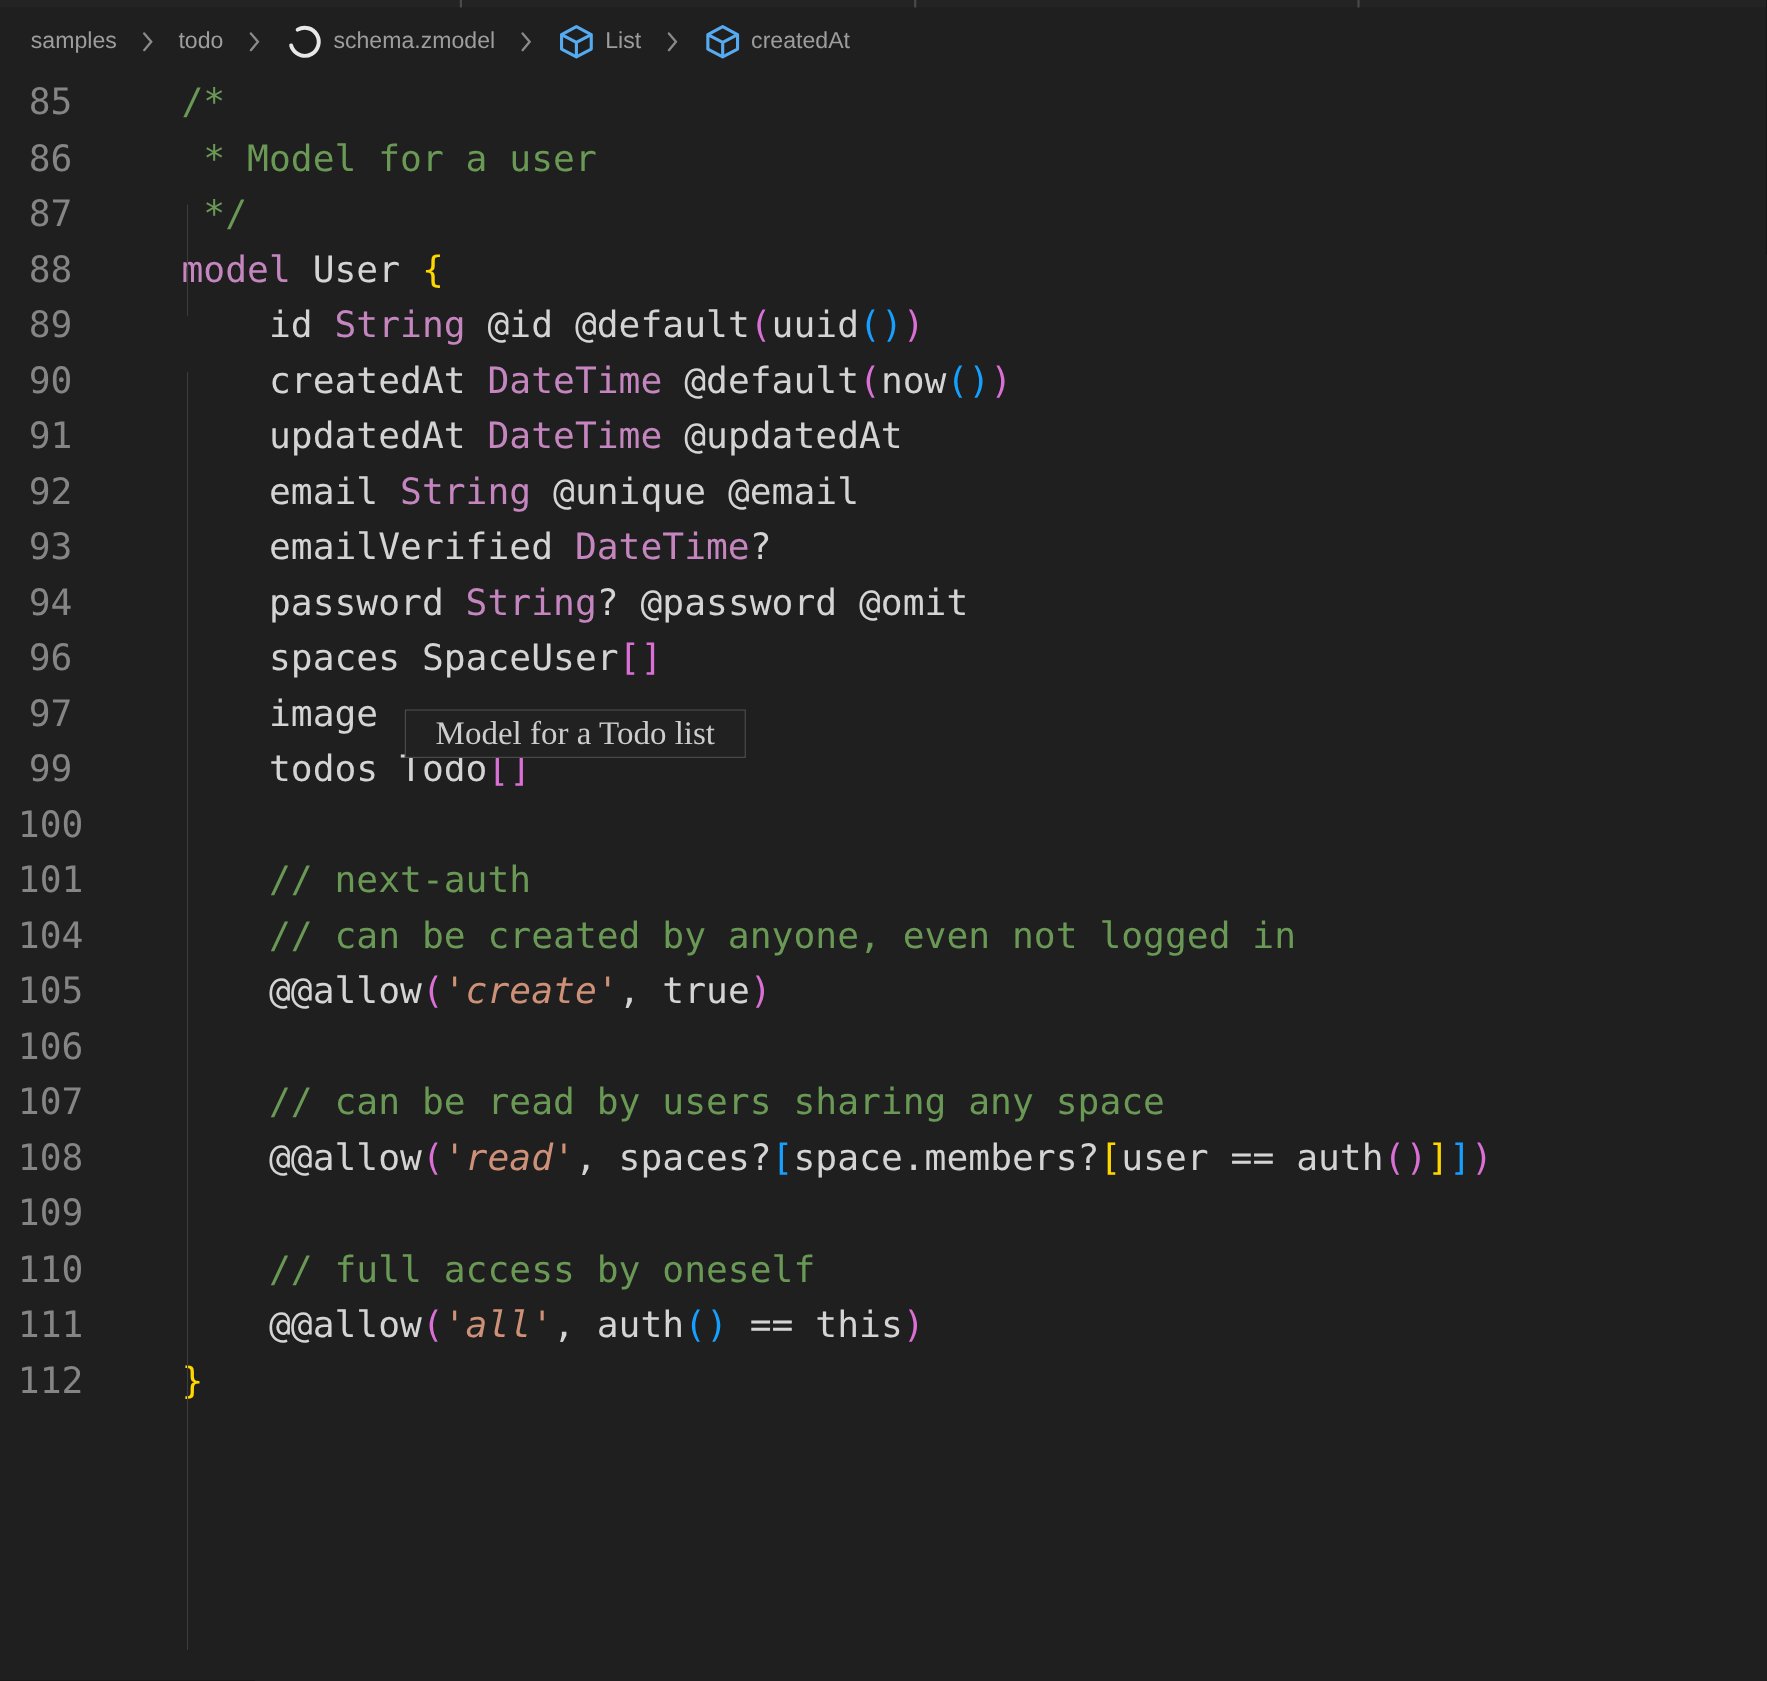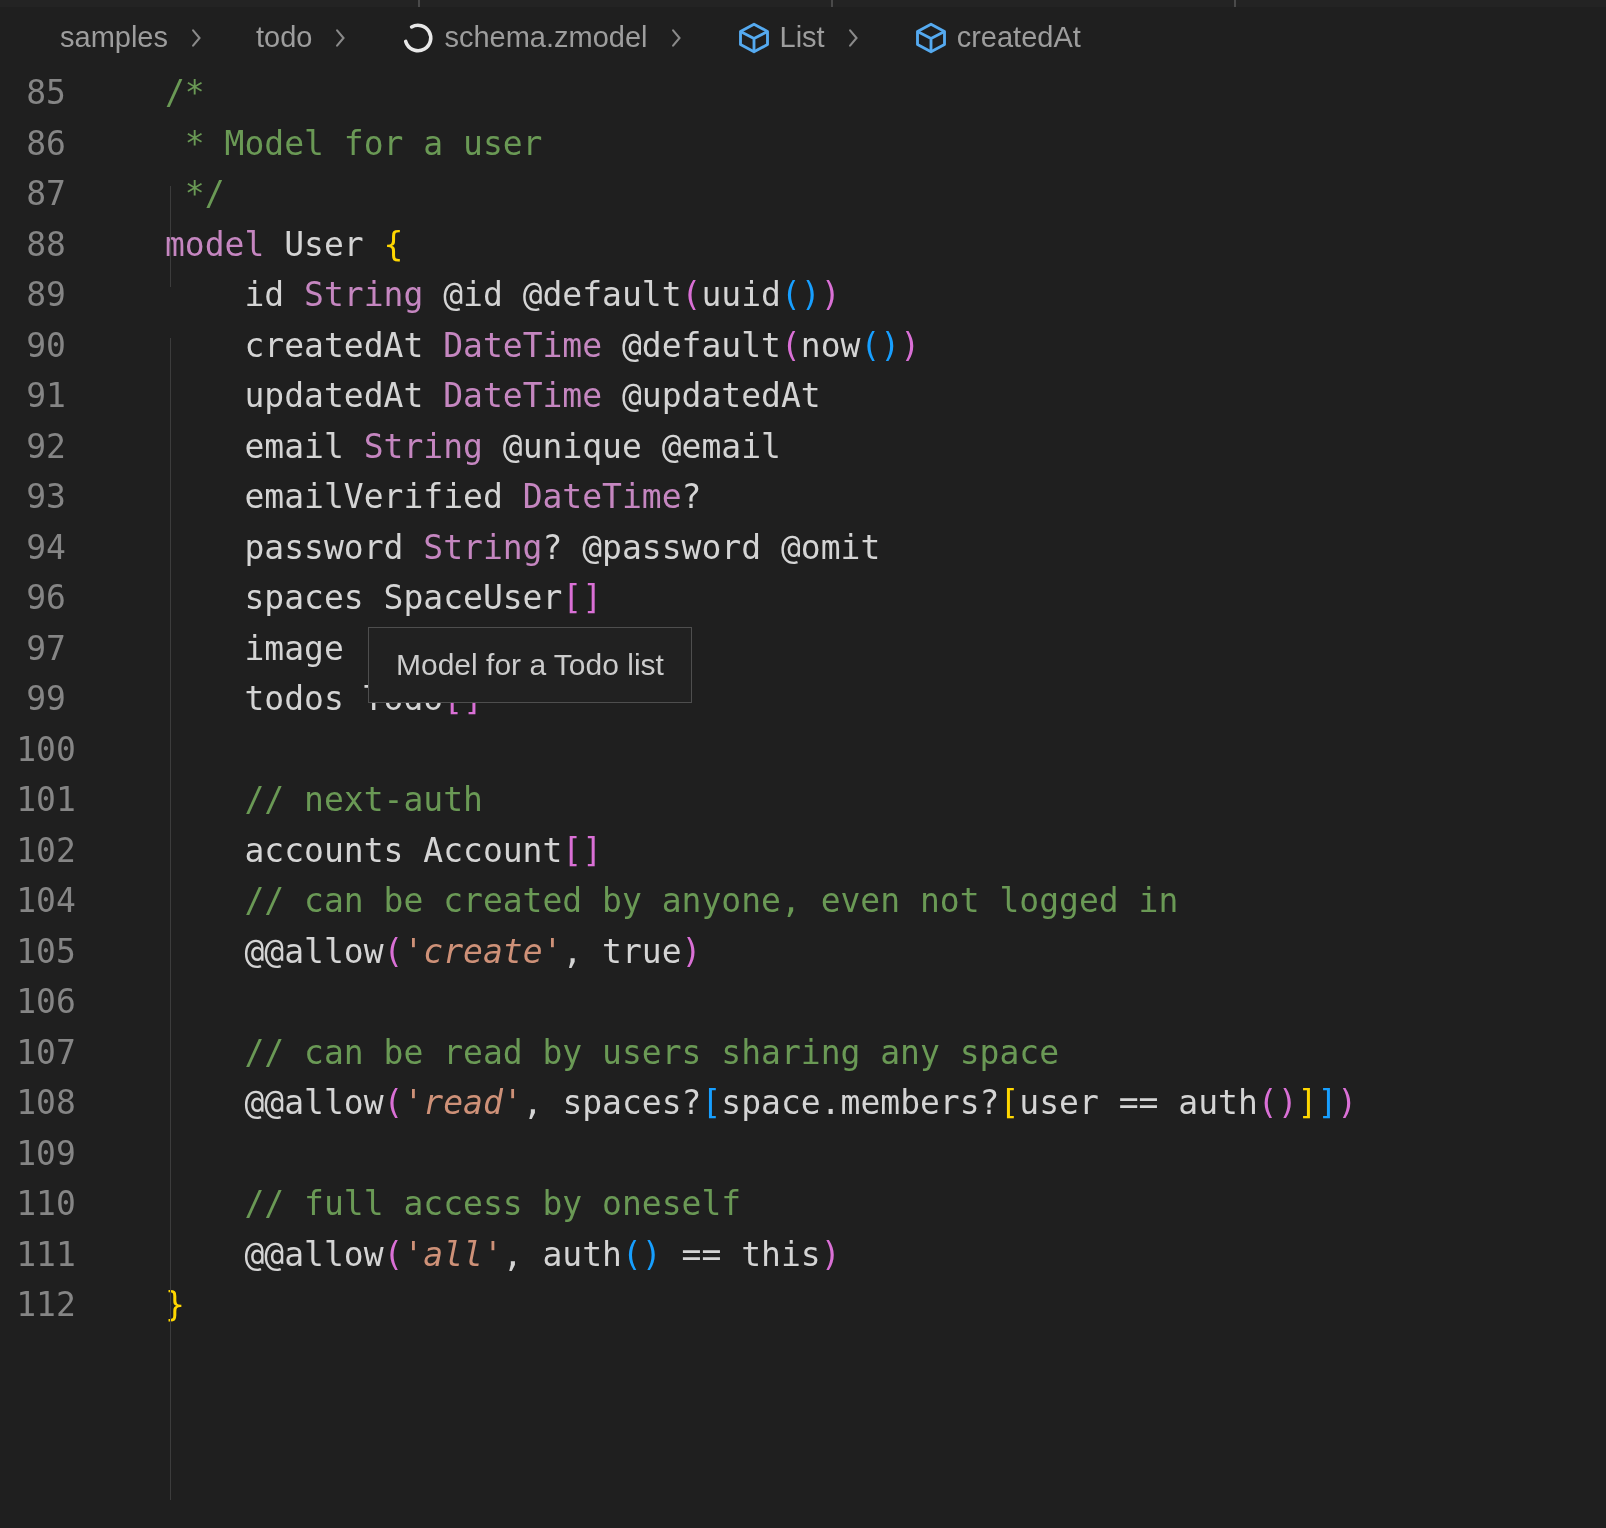--- a/index.html
+++ b/index.html
@@ -24,24 +24,23 @@
   
   #breadcrumbs {
     position:absolute; top:7px; left:0; width:100%; height:61px;
     display:flex; align-items:center;
     padding-left:28px; box-sizing:border-box;
     background: var(--bg);
   }
   .crumb {
     display:flex; align-items:center;
     color: var(--crumb);
-    font-size:29px;
+    font-size:21px;
     white-space:nowrap;
     cursor:pointer;
-    margin-left:32px;
   }
   .crumb .bc-icon { display:flex; align-items:center; margin-right:8px; }
   .crumb-sep { display:flex; align-items:center; margin:0 14px; }
 
   
   #editor {
     position:absolute; top:68px; left:0; right:0; bottom:0;
     font-family:"DejaVu Sans Mono", monospace;
     font-size:33px;
     color: var(--fg);
@@ -72,27 +71,27 @@
 
   .indent-guide {
     position:absolute; width:1px;
     background: var(--guide);
   }
   #guide-a { left:170px; top:118px; height:101px; }
   #guide-b { left:170px; top:270px; height:1162px; }
 
   
   #tooltip {
-    position:absolute; left:368px; top:627px;
+    position:absolute; left:368px; top:645px;
     background: var(--tooltip-bg);
     border:1px solid var(--tooltip-border);
     color: var(--tooltip-fg);
-    font-family:Liberation Sans, sans-serif;
+    font-family:Liberation Serif, serif;
     font-size:30px; line-height:38px;
-    padding:18px 27px;
+    padding:2px 27px;
     white-space:nowrap;
     z-index:10;
     box-sizing:border-box;
   }
 </style>
 </head>
 <body>
 
 <div id="screen">
 
@@ -167,21 +166,20 @@
         <div class="line"><span class="ln">90</span><span class="lc"><span class="tok d">    createdAt </span><span class="tok k">DateTime</span><span class="tok d"> @default</span><span class="tok b2">(</span><span class="tok d">now</span><span class="tok b3">()</span><span class="tok b2">)</span></span></div>
         <div class="line"><span class="ln">91</span><span class="lc"><span class="tok d">    updatedAt </span><span class="tok k">DateTime</span><span class="tok d"> @updatedAt</span></span></div>
         <div class="line"><span class="ln">92</span><span class="lc"><span class="tok d">    email </span><span class="tok k">String</span><span class="tok d"> @unique @email</span></span></div>
         <div class="line"><span class="ln">93</span><span class="lc"><span class="tok d">    emailVerified </span><span class="tok k">DateTime</span><span class="tok d">?</span></span></div>
         <div class="line"><span class="ln">94</span><span class="lc"><span class="tok d">    password </span><span class="tok k">String</span><span class="tok d">? @password @omit</span></span></div>
         <div class="line"><span class="ln">96</span><span class="lc"><span class="tok d">    spaces SpaceUser</span><span class="tok b2">[]</span></span></div>
         <div class="line"><span class="ln">97</span><span class="lc"><span class="tok d">    image</span></span></div>
         <div class="line"><span class="ln">99</span><span class="lc"><span class="tok d">    todos Todo</span><span class="tok b2">[]</span></span></div>
         <div class="line"><span class="ln">100</span><span class="lc"></span></div>
         <div class="line"><span class="ln">101</span><span class="lc"><span class="tok c">    // next-auth</span></span></div>
-        <div class="line"><span class="ln">102</span><span class="lc"><span class="tok d">    accounts Account</span><span class="tok b2">[]</span></span></div>
         <div class="line"><span class="ln">104</span><span class="lc"><span class="tok c">    // can be created by anyone, even not logged in</span></span></div>
         <div class="line"><span class="ln">105</span><span class="lc"><span class="tok d">    @@allow</span><span class="tok b2">(</span><span class="tok s">'create'</span><span class="tok d">, true</span><span class="tok b2">)</span></span></div>
         <div class="line"><span class="ln">106</span><span class="lc"></span></div>
         <div class="line"><span class="ln">107</span><span class="lc"><span class="tok c">    // can be read by users sharing any space</span></span></div>
         <div class="line"><span class="ln">108</span><span class="lc"><span class="tok d">    @@allow</span><span class="tok b2">(</span><span class="tok s">'read'</span><span class="tok d">, spaces?</span><span class="tok b3">[</span><span class="tok d">space.members?</span><span class="tok b1">[</span><span class="tok d">user == auth</span><span class="tok b2">()</span><span class="tok b1">]</span><span class="tok b3">]</span><span class="tok b2">)</span></span></div>
         <div class="line"><span class="ln">109</span><span class="lc"></span></div>
         <div class="line"><span class="ln">110</span><span class="lc"><span class="tok c">    // full access by oneself</span></span></div>
         <div class="line"><span class="ln">111</span><span class="lc"><span class="tok d">    @@allow</span><span class="tok b2">(</span><span class="tok s">'all'</span><span class="tok d">, auth</span><span class="tok b3">()</span><span class="tok d"> == this</span><span class="tok b2">)</span></span></div>
         <div class="line"><span class="ln">112</span><span class="lc"><span class="tok b1">}</span></span></div>
       </div>

